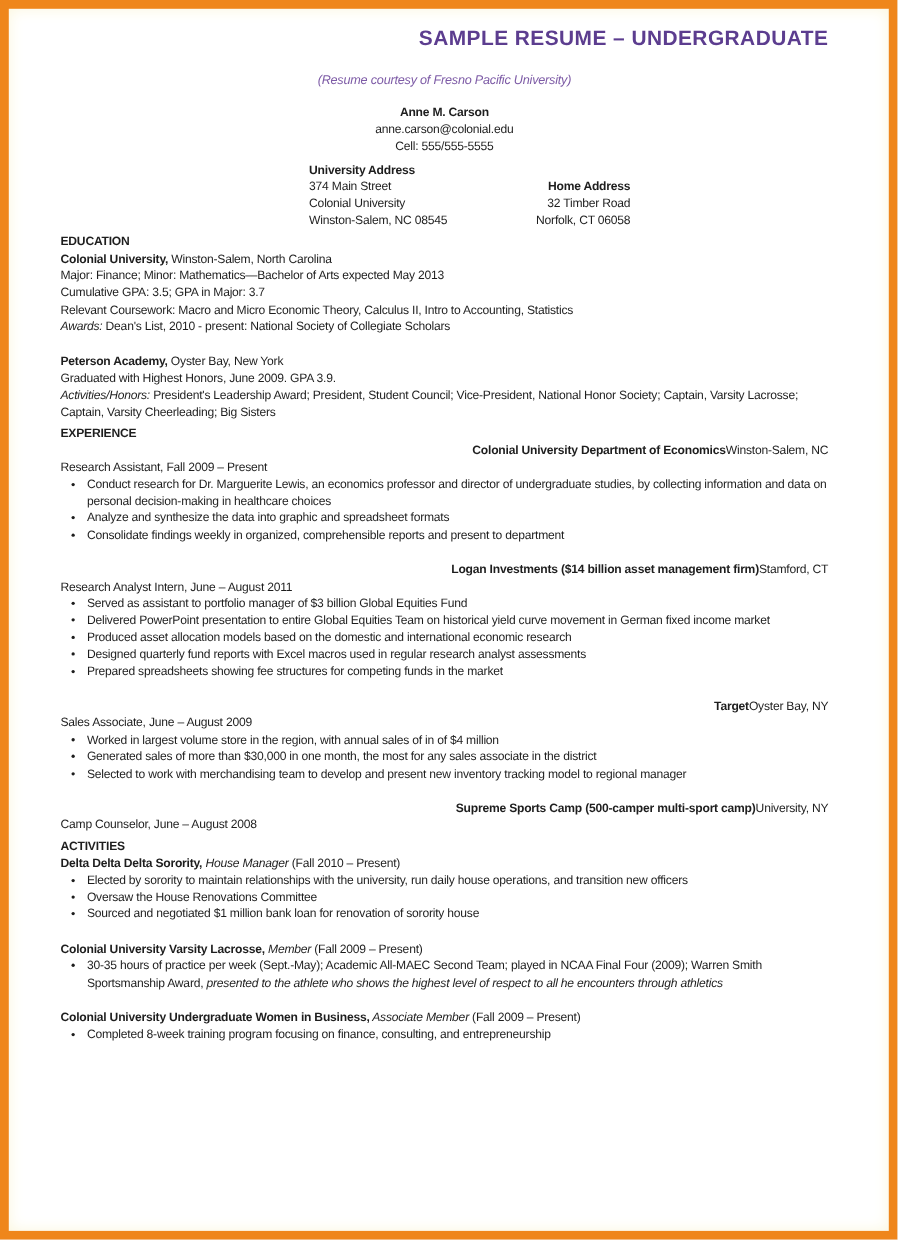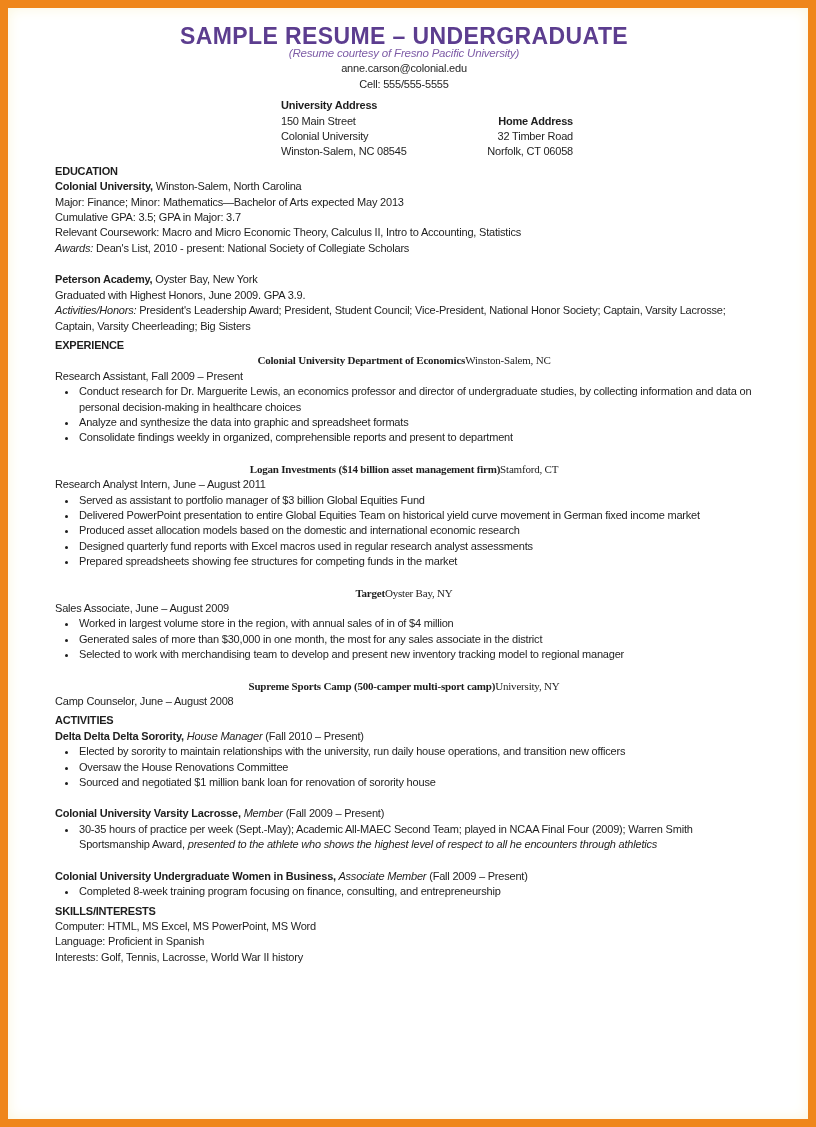--- a/index.html
+++ b/index.html
@@ -14,57 +14,58 @@
     margin:0 auto;
   }
   .inner {
     padding:18px 55px 0 47px;
     font-size:11px;
     line-height:15.4px;
     letter-spacing:-0.2px;
   }
   .header { text-align:center; }
   .doc-title {
-    font-size:23px; line-height:20px; font-weight:bold;
-    color:#5C3D8F; letter-spacing:0.4px;
+    font-size:19px; line-height:20px; font-weight:bold;
+    color:#5C3D8F; letter-spacing:0.4px;text-align:right;
   }
   .doc-subtitle {
-    font-size:11.5px; font-style:italic; color:#7D5BA6; margin-top:0;
+    font-size:11.5px; font-style:italic; color:#7D5BA6; margin-top:20px;
   }
   .contact-name { font-weight:bold; margin-top:14px; }
   .addresses { display:flex; justify-content:center; transform:translateX(23px); margin-top:6px;align-items:flex-end; }
   .addr-left  { width:128px; text-align:left; }
   .addr-gap   { width:72px; }
   .addr-right { width:92px;  text-align:right; }
   .b { font-weight:bold; }
   .i { font-style:italic;text-align:right; }
   .section { margin-top:4px; }
   #education { }
   .section-heading { font-weight:bold; }
   .entry { margin-top:16px; }
   .section-heading + .entry { margin-top:0; }
-  .entry-header { display:flex; justify-content:center;font-family:Liberation Serif, serif; }
+  .entry-header { display:flex; justify-content:flex-end; }
   ul { margin:0; padding-left:23px; list-style:disc; }
   li { padding-left:1px; }
 </style>
 </head>
 <body>
 
 <div class="page">
   <div class="inner">
 
     <div class="header">
       <div class="doc-title">SAMPLE RESUME – UNDERGRADUATE</div>
       <div class="doc-subtitle">(Resume courtesy of Fresno Pacific University)</div>
+      <div class="contact-name">Anne M. Carson</div>
       <div>anne.carson@colonial.edu</div>
       <div>Cell: 555/555-5555</div>
       <div class="addresses">
         <div class="addr-left">
           <div class="b">University Address</div>
-          <div>150 Main Street</div>
+          <div>374 Main Street</div>
           <div>Colonial University</div>
           <div>Winston-Salem, NC 08545</div>
         </div>
         <div class="addr-gap"></div>
         <div class="addr-right">
           <div class="b">Home Address</div>
           <div>32 Timber Road</div>
           <div>Norfolk, CT 06058</div>
         </div>
       </div>
@@ -159,21 +160,15 @@
       </div>
 
       <div class="entry">
         <div><span class="b">Colonial University Undergraduate Women in Business,</span><span class="i"> Associate Member</span><span> (Fall 2009 – Present)</span></div>
         <ul>
           <li>Completed 8-week training program focusing on finance, consulting, and entrepreneurship</li>
         </ul>
       </div>
     </div>
 
-    <div class="section">
-      <div class="section-heading">SKILLS/INTERESTS</div>
-      <div>Computer: HTML, MS Excel, MS PowerPoint, MS Word</div>
-      <div>Language: Proficient in Spanish</div>
-      <div>Interests: Golf, Tennis, Lacrosse, World War II history</div>
-    </div>
 
   </div>
 </div>
 
 </body></html>

